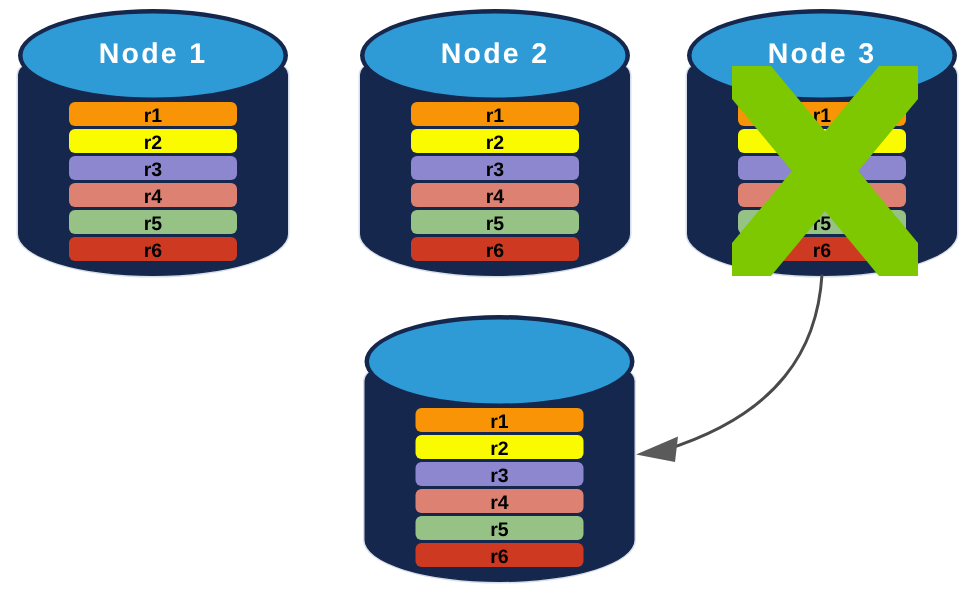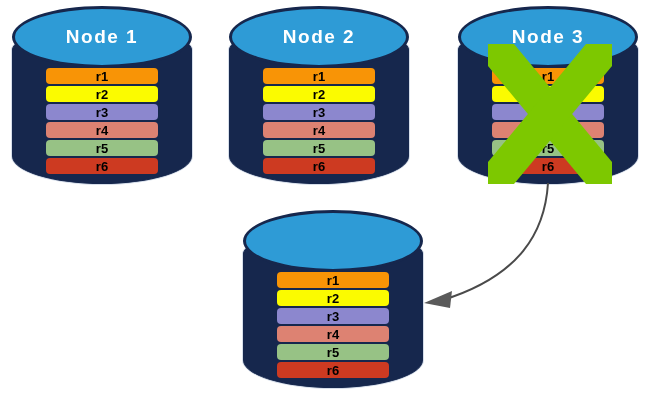--- a/index.html
+++ b/index.html
@@ -116,21 +116,21 @@
     <div class="rows">
       <div class="row" style="background:#f89406;">r1</div>
       <div class="row" style="background:#fbfb00;">r2</div>
       <div class="row" style="background:#8c87ce;">r3</div>
       <div class="row" style="background:#dd8272;">r4</div>
       <div class="row" style="background:#97c285;">r5</div>
       <div class="row" style="background:#cd3a21;">r6</div>
     </div>
   </div>
 
-  <div class="node" style="left:229px; top:6px;">
+  <div class="node" style="left:240px; top:6px;">
     <div class="body"></div>
     <div class="cap"></div>
     <div class="cap-label">Node  2</div>
     <div class="rows">
       <div class="row" style="background:#f89406;">r1</div>
       <div class="row" style="background:#fbfb00;">r2</div>
       <div class="row" style="background:#8c87ce;">r3</div>
       <div class="row" style="background:#dd8272;">r4</div>
       <div class="row" style="background:#97c285;">r5</div>
       <div class="row" style="background:#cd3a21;">r6</div>

